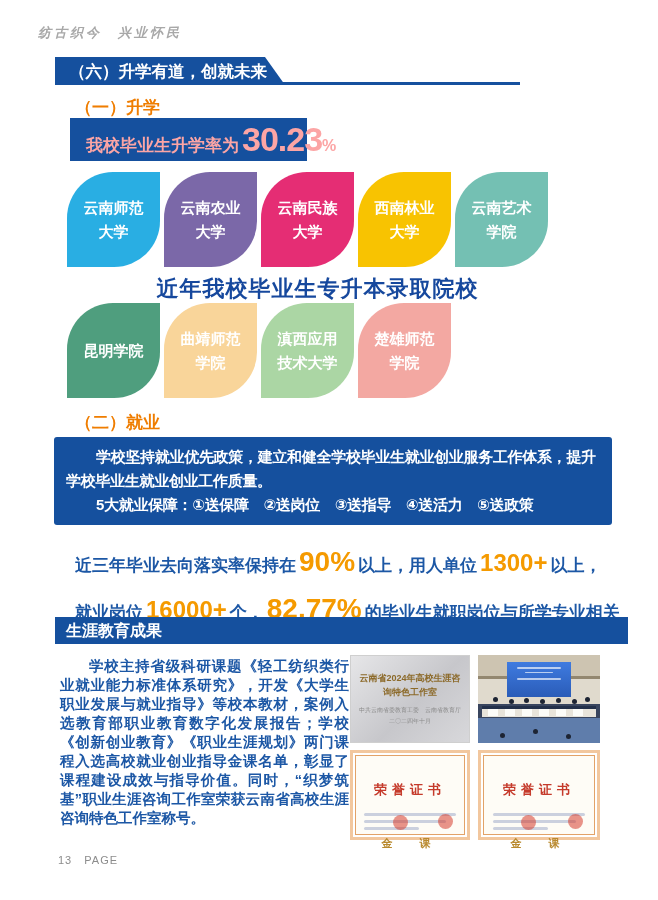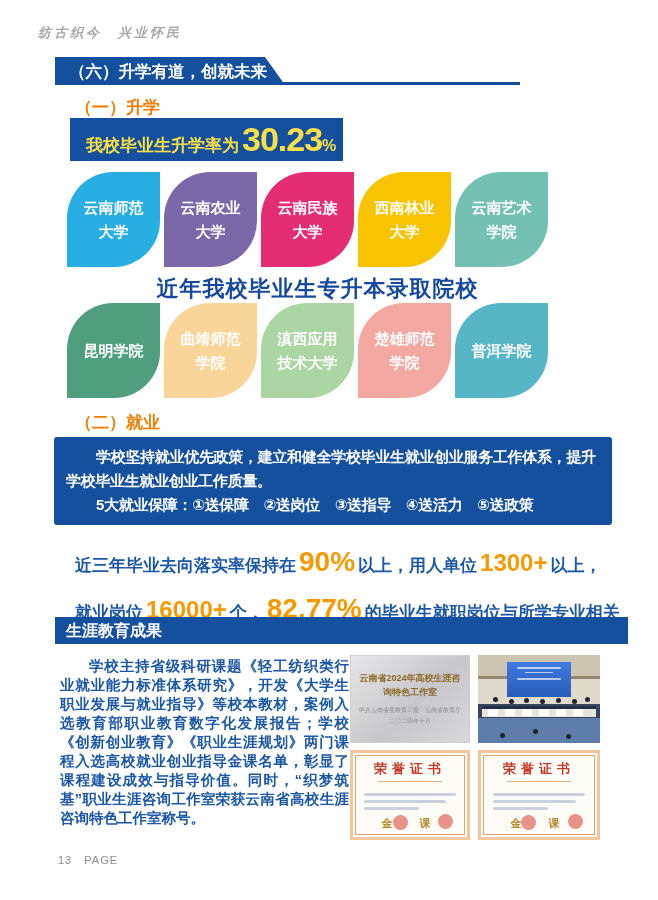--- a/index.html
+++ b/index.html
@@ -17,22 +17,22 @@
 
   .banner{left:55px;top:57px;width:230px;height:28px;background:var(--navy);
           clip-path:polygon(0 0,calc(100% - 20px) 0,100% 100%,0 100%);
           color:#fff;font-weight:bold;font-size:16.5px;line-height:28px;padding-left:14px;z-index:2;}
   .banner-line{left:55px;top:82px;width:465px;height:3px;background:var(--navy);}
 
   .sec-head{font-size:17px;font-weight:bold;color:var(--orange);}
   .h1{left:75px;top:96px;}
   .h2{left:75px;top:411px;}
 
-  .rate-box{left:70px;top:118px;width:273px;height:43px;background:var(--navy);
-            color:#fde047;font-weight:bold;line-height:43px;padding-left:16px;white-space:nowrap;}
+  .rate-box{left:70px;top:118px;width:237px;height:43px;background:var(--navy);
+            color:#fca5a5;font-weight:bold;line-height:43px;padding-left:16px;white-space:nowrap;}
   .rate-prefix{font-size:17px;}
   .rate-value{font-size:34px;letter-spacing:-1px;margin-left:3px;}
   .rate-unit{font-size:16px;}
 
   .leaf-row{display:flex;gap:4px;}
   .row1{left:67px;top:172px;}
   .row2{left:67px;top:303px;}
   .leaf{width:93px;height:95px;border-radius:46px 0 46px 0;display:flex;flex-direction:column;
         align-items:center;justify-content:center;color:#fff;font-weight:bold;font-size:15px;
         line-height:1.55;text-align:center;}
@@ -70,21 +70,21 @@
   .conf-screen i{display:block;height:2px;background:rgba(255,255,255,.65);
         margin:5px 10px 0;border-radius:1px;}
   .conf-screen i:nth-child(2){margin:3px 18px 0;height:1px;}
   .conf-table{position:absolute;left:3%;bottom:30%;width:94%;height:12%;background:#e8e4da;
         border-top:3px solid #23304a;}
   .conf-card{position:absolute;bottom:31%;width:8%;height:8%;background:#fcfcf8;}
   .conf-head{position:absolute;width:5px;height:5px;border-radius:50%;background:#1d2433;}
 
   .cert{position:relative;background:#fefcf6;border:3px solid #f2c79e;
         box-shadow:inset 0 0 0 2px #fff,inset 0 0 0 3px #e2a268;
-        display:flex;flex-direction:column;align-items:center;padding-top:7px;}
+        display:flex;flex-direction:column;align-items:center;padding-top:28px;}
   .cert-title{color:#c53a2b;font-size:13px;font-weight:bold;letter-spacing:5px;
         font-family:"Liberation Serif","DejaVu Serif",serif;}
   .cert-rule{width:56%;height:1px;background:#e0b183;margin-top:3px;}
   .cert-lines{width:80%;margin-top:7px;}
   .cert-line{height:3px;background:#b9c2d6;border-radius:2px;margin:4px 0;opacity:.75;}
   .cert-line.w90{width:90%;} .cert-line.w100{width:100%;} .cert-line.w60{width:60%;}
   .cert-gold{color:#b98a2f;font-size:11px;letter-spacing:8px;margin-top:2px;
         font-family:"Liberation Serif","DejaVu Serif",serif;font-weight:bold;}
   .cert-seal{position:absolute;width:15px;height:15px;border-radius:50%;
         background:rgba(214,60,45,.55);}
@@ -144,24 +144,20 @@
         <span>曲靖师范</span>
         <span>学院</span>
       </div>
     <div class="leaf" style="background: rgb(171, 214, 164);">
         <span>滇西应用</span>
         <span>技术大学</span>
       </div>
     <div class="leaf" style="background: rgb(243, 168, 162);">
         <span>楚雄师范</span>
         <span>学院</span>
-      </div>
-    <div class="leaf" style="background: rgb(87, 182, 198);">
-        <span>普洱学院</span>
-        <span></span>
       </div>
   </div>
 
   <div class="abs sec-head h2">（二）就业</div>
 
   <div class="abs policy-box">
     <p class="indent2">学校坚持就业优先政策，建立和健全学校毕业生就业创业服务工作体系，提升</p>
     <p>学校毕业生就业创业工作质量。</p>
     <p class="indent2">5大就业保障：①送保障　②送岗位　③送指导　④送活力　⑤送政策</p>
   </div>

